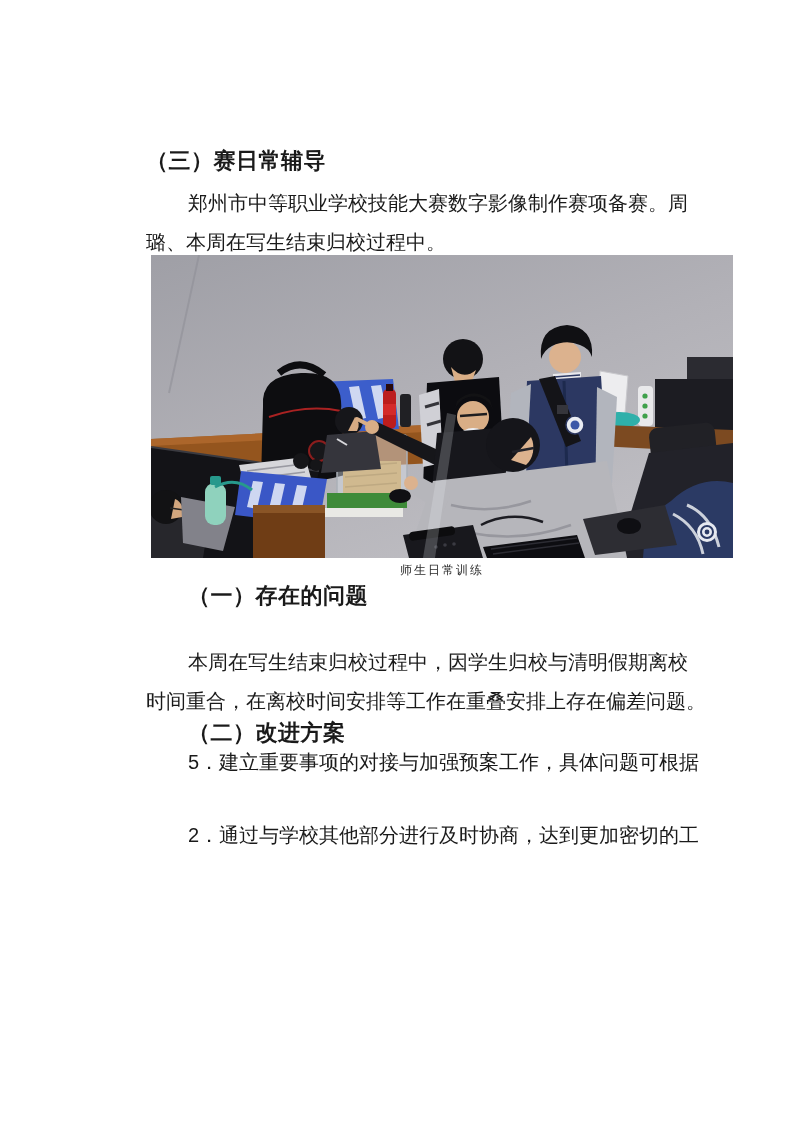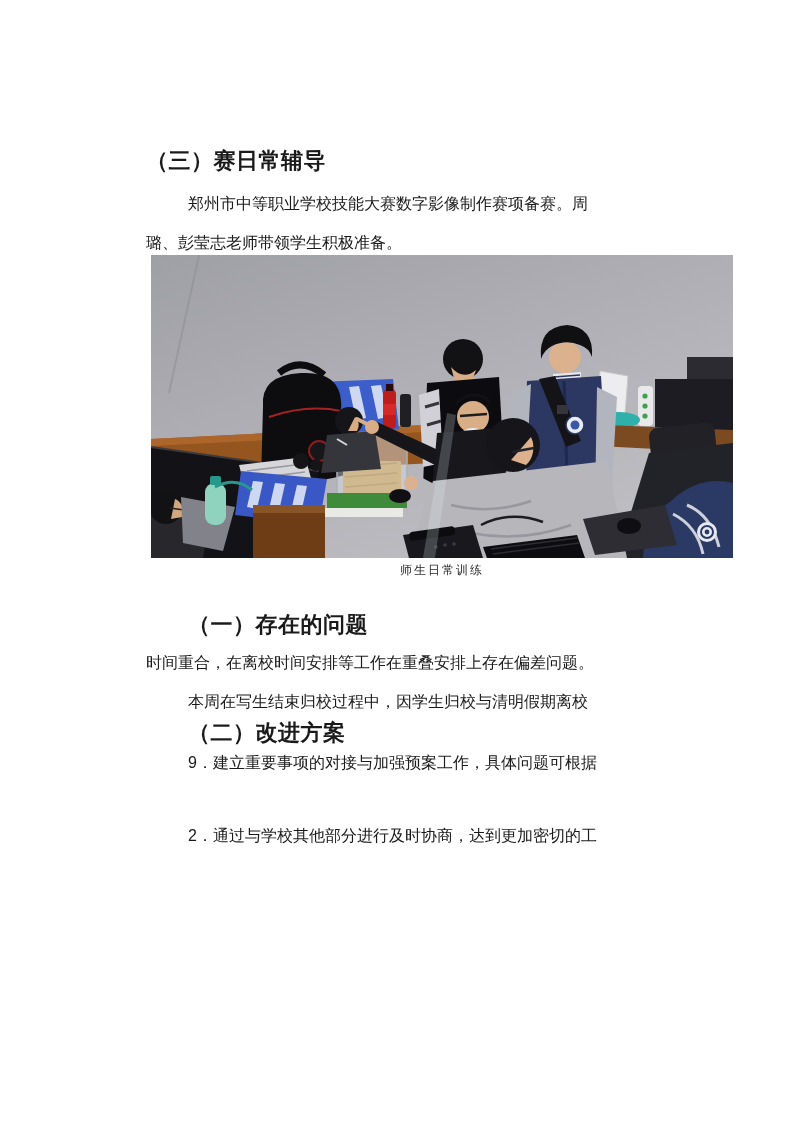--- a/index.html
+++ b/index.html
@@ -3,30 +3,30 @@
 <meta charset="utf-8">
 <style>
   html,body{margin:0;padding:0;background:#ffffff;}
   .page{
     position:relative;width:793px;height:848px;background:#ffffff;
     font-family:"Liberation Sans",sans-serif;color:#1a1a1a;overflow:hidden;margin-left:43px;
   }
   .abs{position:absolute;}
   .h3{top:147px;left:103px;font-size:22px;line-height:26px;font-weight:bold;letter-spacing:.5px;}
   .h3 .prefix{font-family:"DejaVu Serif",serif;font-weight:600;}
-  .tblock{font-size:16px;line-height:39px;width:601px;left:103px;text-align:justify;}
+  .tblock{font-size:20px;line-height:39px;width:601px;left:103px;text-align:justify;}
   .tblock .ln{height:39px;overflow:hidden;}
   .indent{text-indent:42px;}
   .para1{top:184px;}
   .photo-frame{top:255px;left:108px;width:582px;height:303px;}
   .caption{top:560px;left:108px;width:582px;text-align:center;font-size:12px;line-height:20px;
     font-family:"DejaVu Serif","Liberation Serif",serif;color:#2b2b2b;letter-spacing:2px;}
   .hmain{top:589px;left:103px;font-size:22px;line-height:25px;font-weight:bold;letter-spacing:.5px;}
   .hsub{left:103px;font-size:22px;line-height:25px;font-weight:bold;text-indent:42px;letter-spacing:.5px;}
-  .hsub1{top:612px;}
+  .hsub1{top:583px;}
   .para2{top:643px;}
   .hsub2{top:720px;}
   .item1{top:743px;}
   .item2{top:816px;}
   .rule{left:103px;width:597px;height:2px;background:#2c2c2c;}
   .rule-top{top:910px;}
   .rule-bottom{top:948px;}
   .footer-row{top:911px;left:103px;width:597px;height:37px;font-size:13px;}
   .footer-row span{position:absolute;top:0;line-height:37px;color:#242424;letter-spacing:1px;}
   .dept{left:104px;}
@@ -38,21 +38,21 @@
 <body>
 
 <div class="page">
 
   <div class="abs h3">
     <span class="prefix">（三）</span><span>赛日常辅导</span>
   </div>
 
   <div class="abs tblock para1">
     <div class="ln indent">郑州市中等职业学校技能大赛数字影像制作赛项备赛。周</div>
-    <div class="ln">璐、彭莹志老师带领学生积极准备。</div>
+    <div class="ln">璐、本周在写生结束归校过程中。</div>
   </div>
 
   <div class="abs photo-frame">
     <svg viewBox="0 0 582 303" width="582" height="303" class="noevt">
       <defs>
         <linearGradient id="wallg" x1="0" y1="0" x2="0.7" y2="1">
           <stop offset="0" stop-color="#9f9fa6"></stop>
           <stop offset="0.55" stop-color="#b2b1b7"></stop>
           <stop offset="1" stop-color="#bfbec3"></stop>
         </linearGradient>
@@ -226,28 +226,28 @@
       <polygon points="296,158 305,160 284,303 272,303" fill="#eef2f6" opacity="0.22"></polygon>
     </svg>
   </div>
 
   <div class="abs caption">师生日常训练</div>
 
 
   <div class="abs hsub hsub1">（一）存在的问题</div>
 
   <div class="abs tblock para2">
+    <div class="ln indent">本周在写生结束归校过程中，因学生归校与清明假期离校</div>
     <div class="ln">时间重合，在离校时间安排等工作在重叠安排上存在偏差问题。</div>
-    <div class="ln indent">本周在写生结束归校过程中，因学生归校与清明假期离校</div>
   </div>
 
   <div class="abs hsub hsub2">（二）改进方案</div>
 
   <div class="abs tblock item1">
-    <div class="ln indent">9．建立重要事项的对接与加强预案工作，具体问题可根据</div>
+    <div class="ln indent">5．建立重要事项的对接与加强预案工作，具体问题可根据</div>
   </div>
 
   <div class="abs tblock item2">
     <div class="ln indent">2．通过与学校其他部分进行及时协商，达到更加密切的工</div>
   </div>
 
   <div class="abs rule rule-top"></div>
   <div class="abs footer-row">
     <span class="dept">艺术设计系</span>
   </div>

